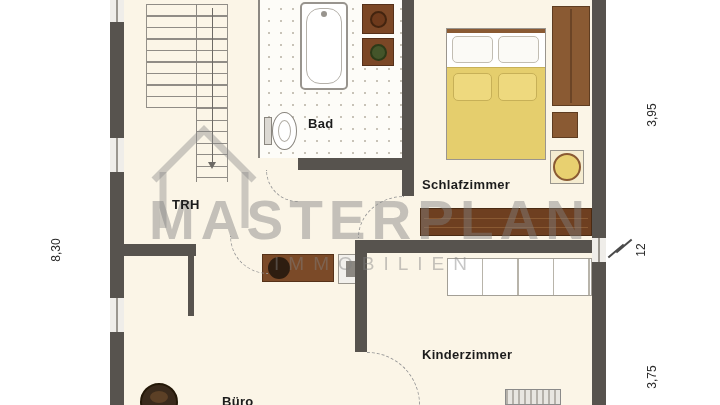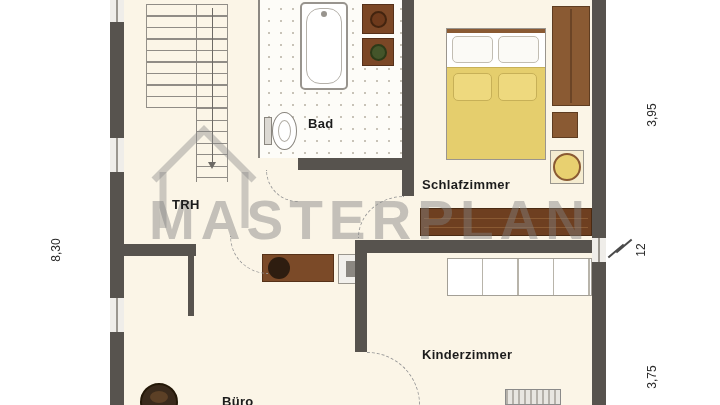--- a/index.html
+++ b/index.html
@@ -120,20 +120,21 @@
   <div class="arc arc-bl" style="left:230px;top:236px;width:38px;height:38px;"></div>
   <div class="arc arc-bl" style="left:266px;top:170px;width:32px;height:32px;"></div>
   <div class="arc arc-tr" style="left:367px;top:352px;width:53px;height:53px;"></div>
 
   <svg class="abs" style="left:146px;top:116px;z-index:20;" width="116" height="116" viewBox="0 0 116 116">
     <path d="M8 64 L58 14 L108 64" fill="none" stroke="rgba(135,135,135,0.42)" stroke-width="7"></path>
     <path d="M17 56 L17 112" fill="none" stroke="rgba(135,135,135,0.42)" stroke-width="7"></path>
     <path d="M99 56 L99 112" fill="none" stroke="rgba(135,135,135,0.42)" stroke-width="7"></path>
   </svg>
   <div class="wm" id="wm-brand">MASTERPLAN</div>
+  <div class="wm" id="wm-tag">IMMOBILIEN</div>
 
   <div class="rlabel" style="left:172px;top:197px;">TRH</div>
   <div class="rlabel" style="left:308px;top:116px;">Bad</div>
   <div class="rlabel" style="left:422px;top:177px;">Schlafzimmer</div>
   <div class="rlabel" style="left:422px;top:347px;">Kinderzimmer</div>
   <div class="rlabel" style="left:222px;top:394px;">Büro</div>
 
   <div class="dim" style="left:36px;top:243px;width:40px;">8,30</div>
   <div class="dim" style="left:632px;top:108px;width:40px;">3,95</div>
   <div class="dim" style="left:626px;top:243px;width:30px;">12</div>

